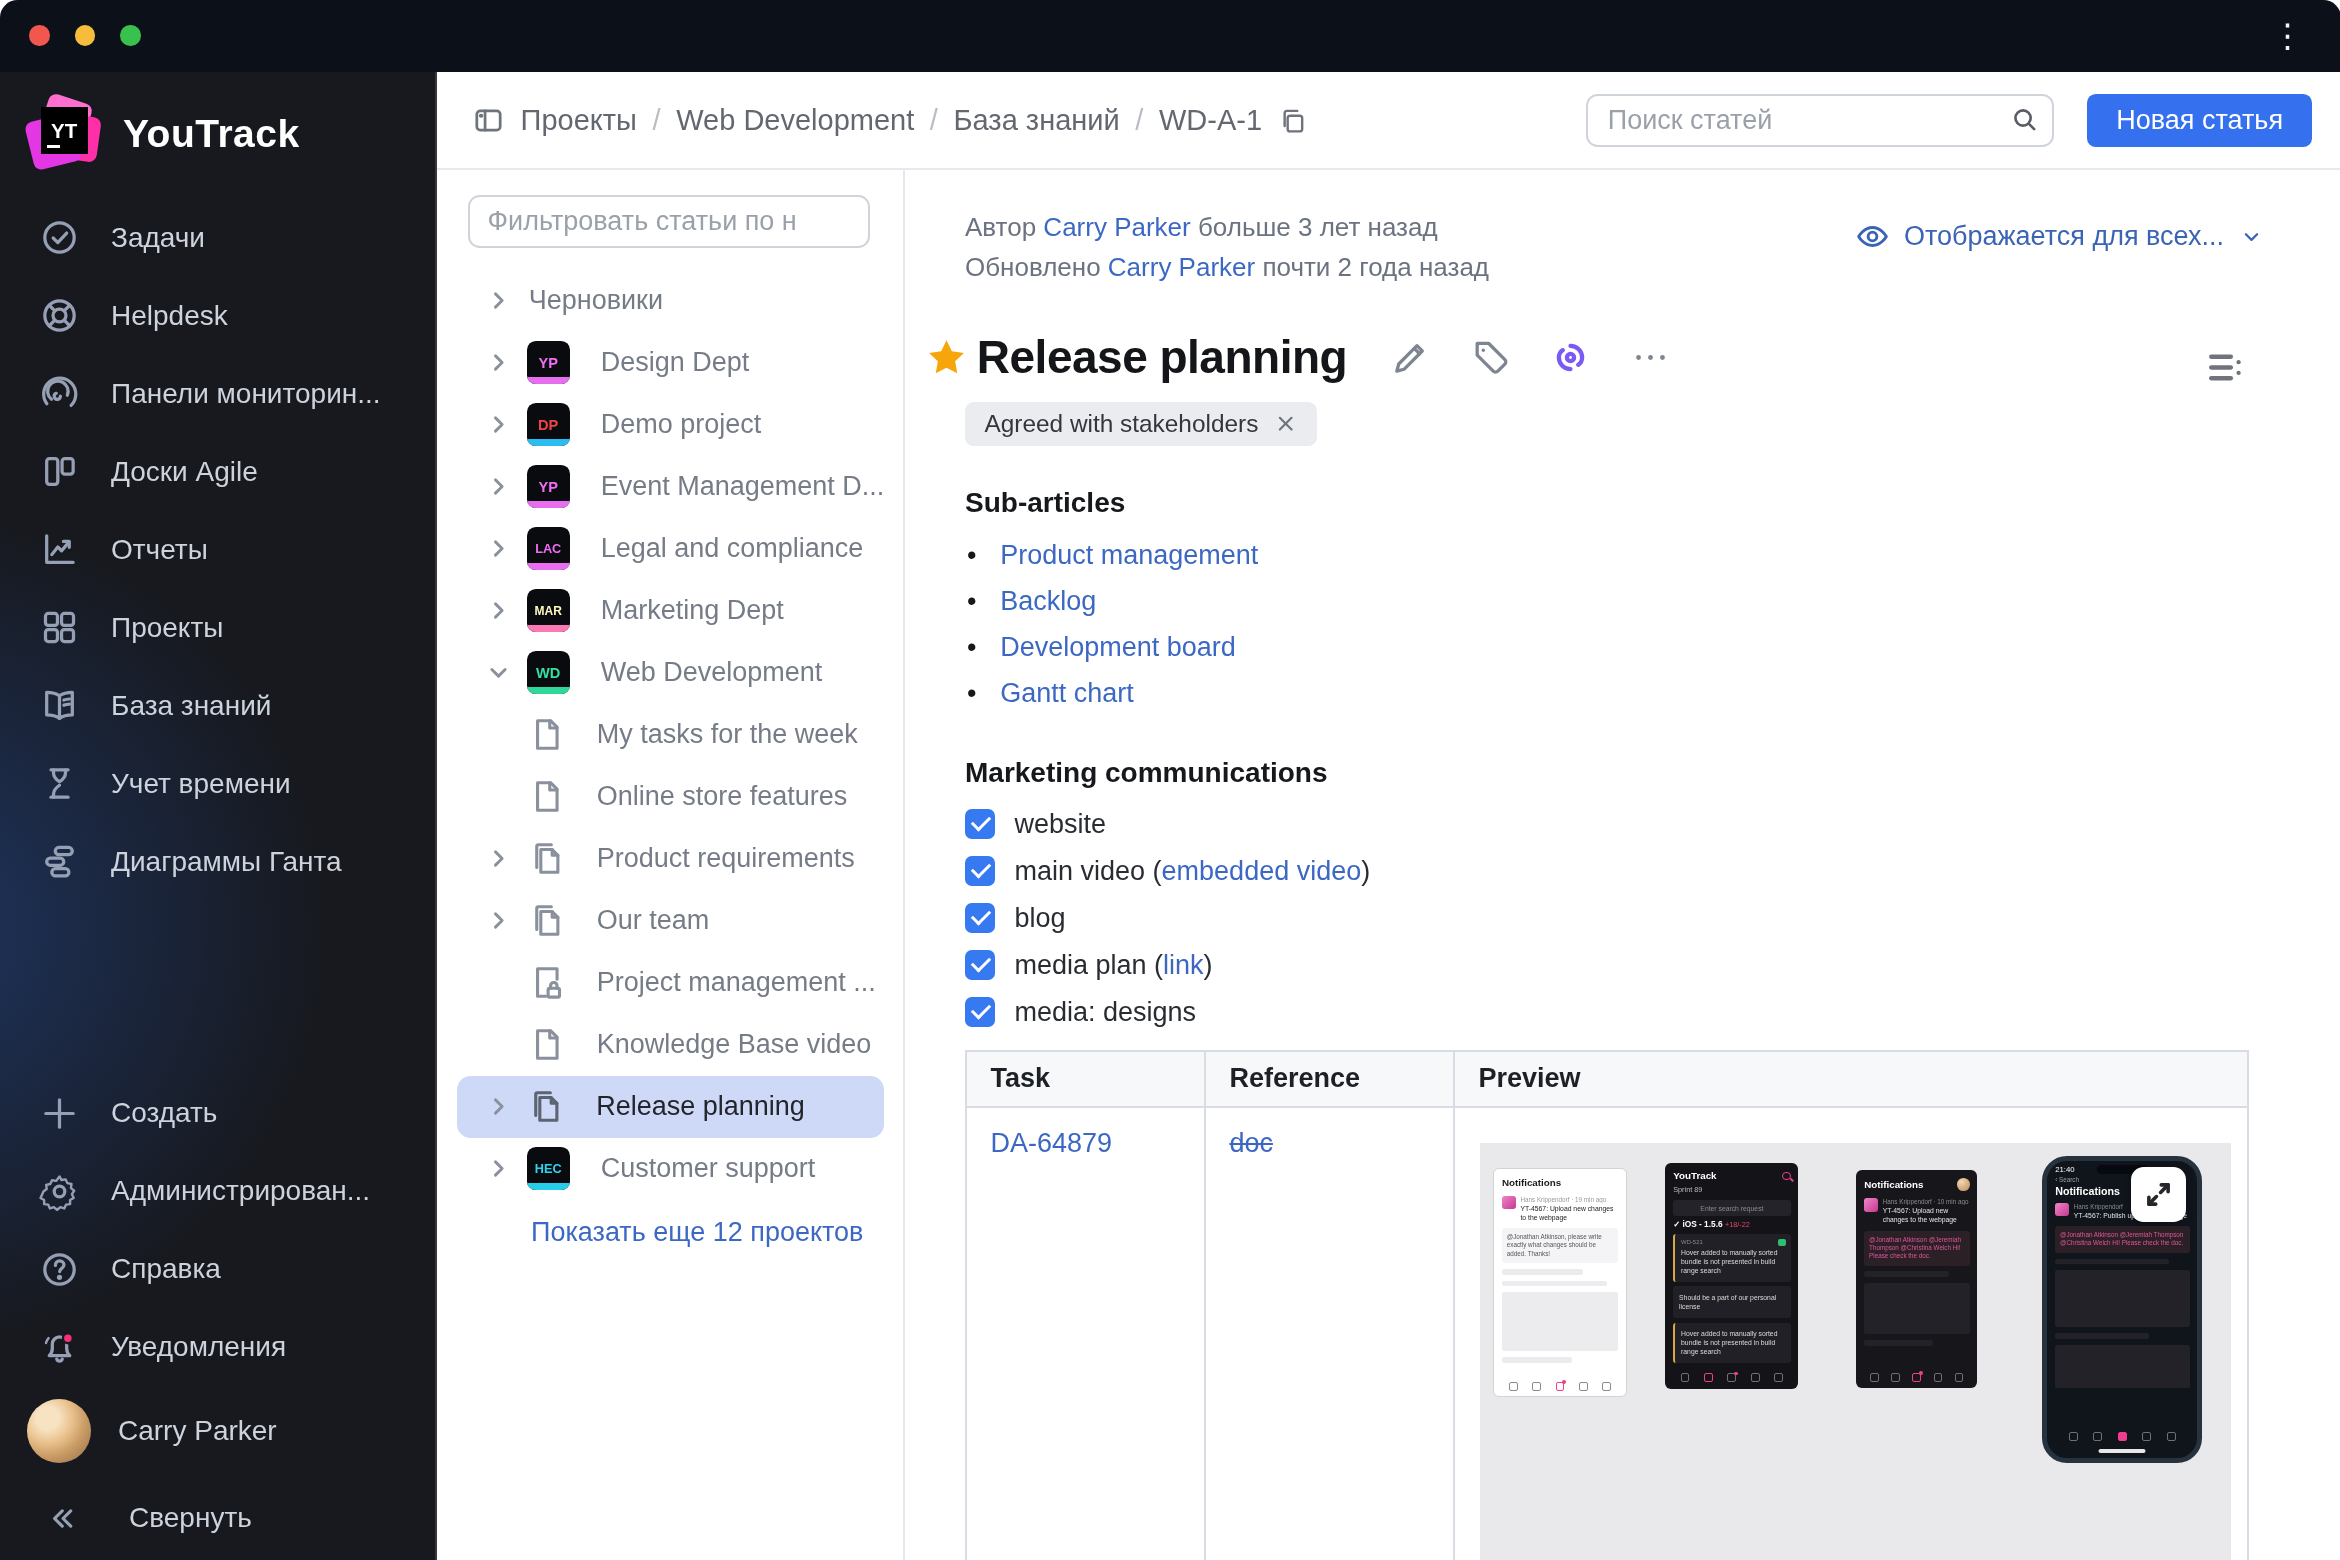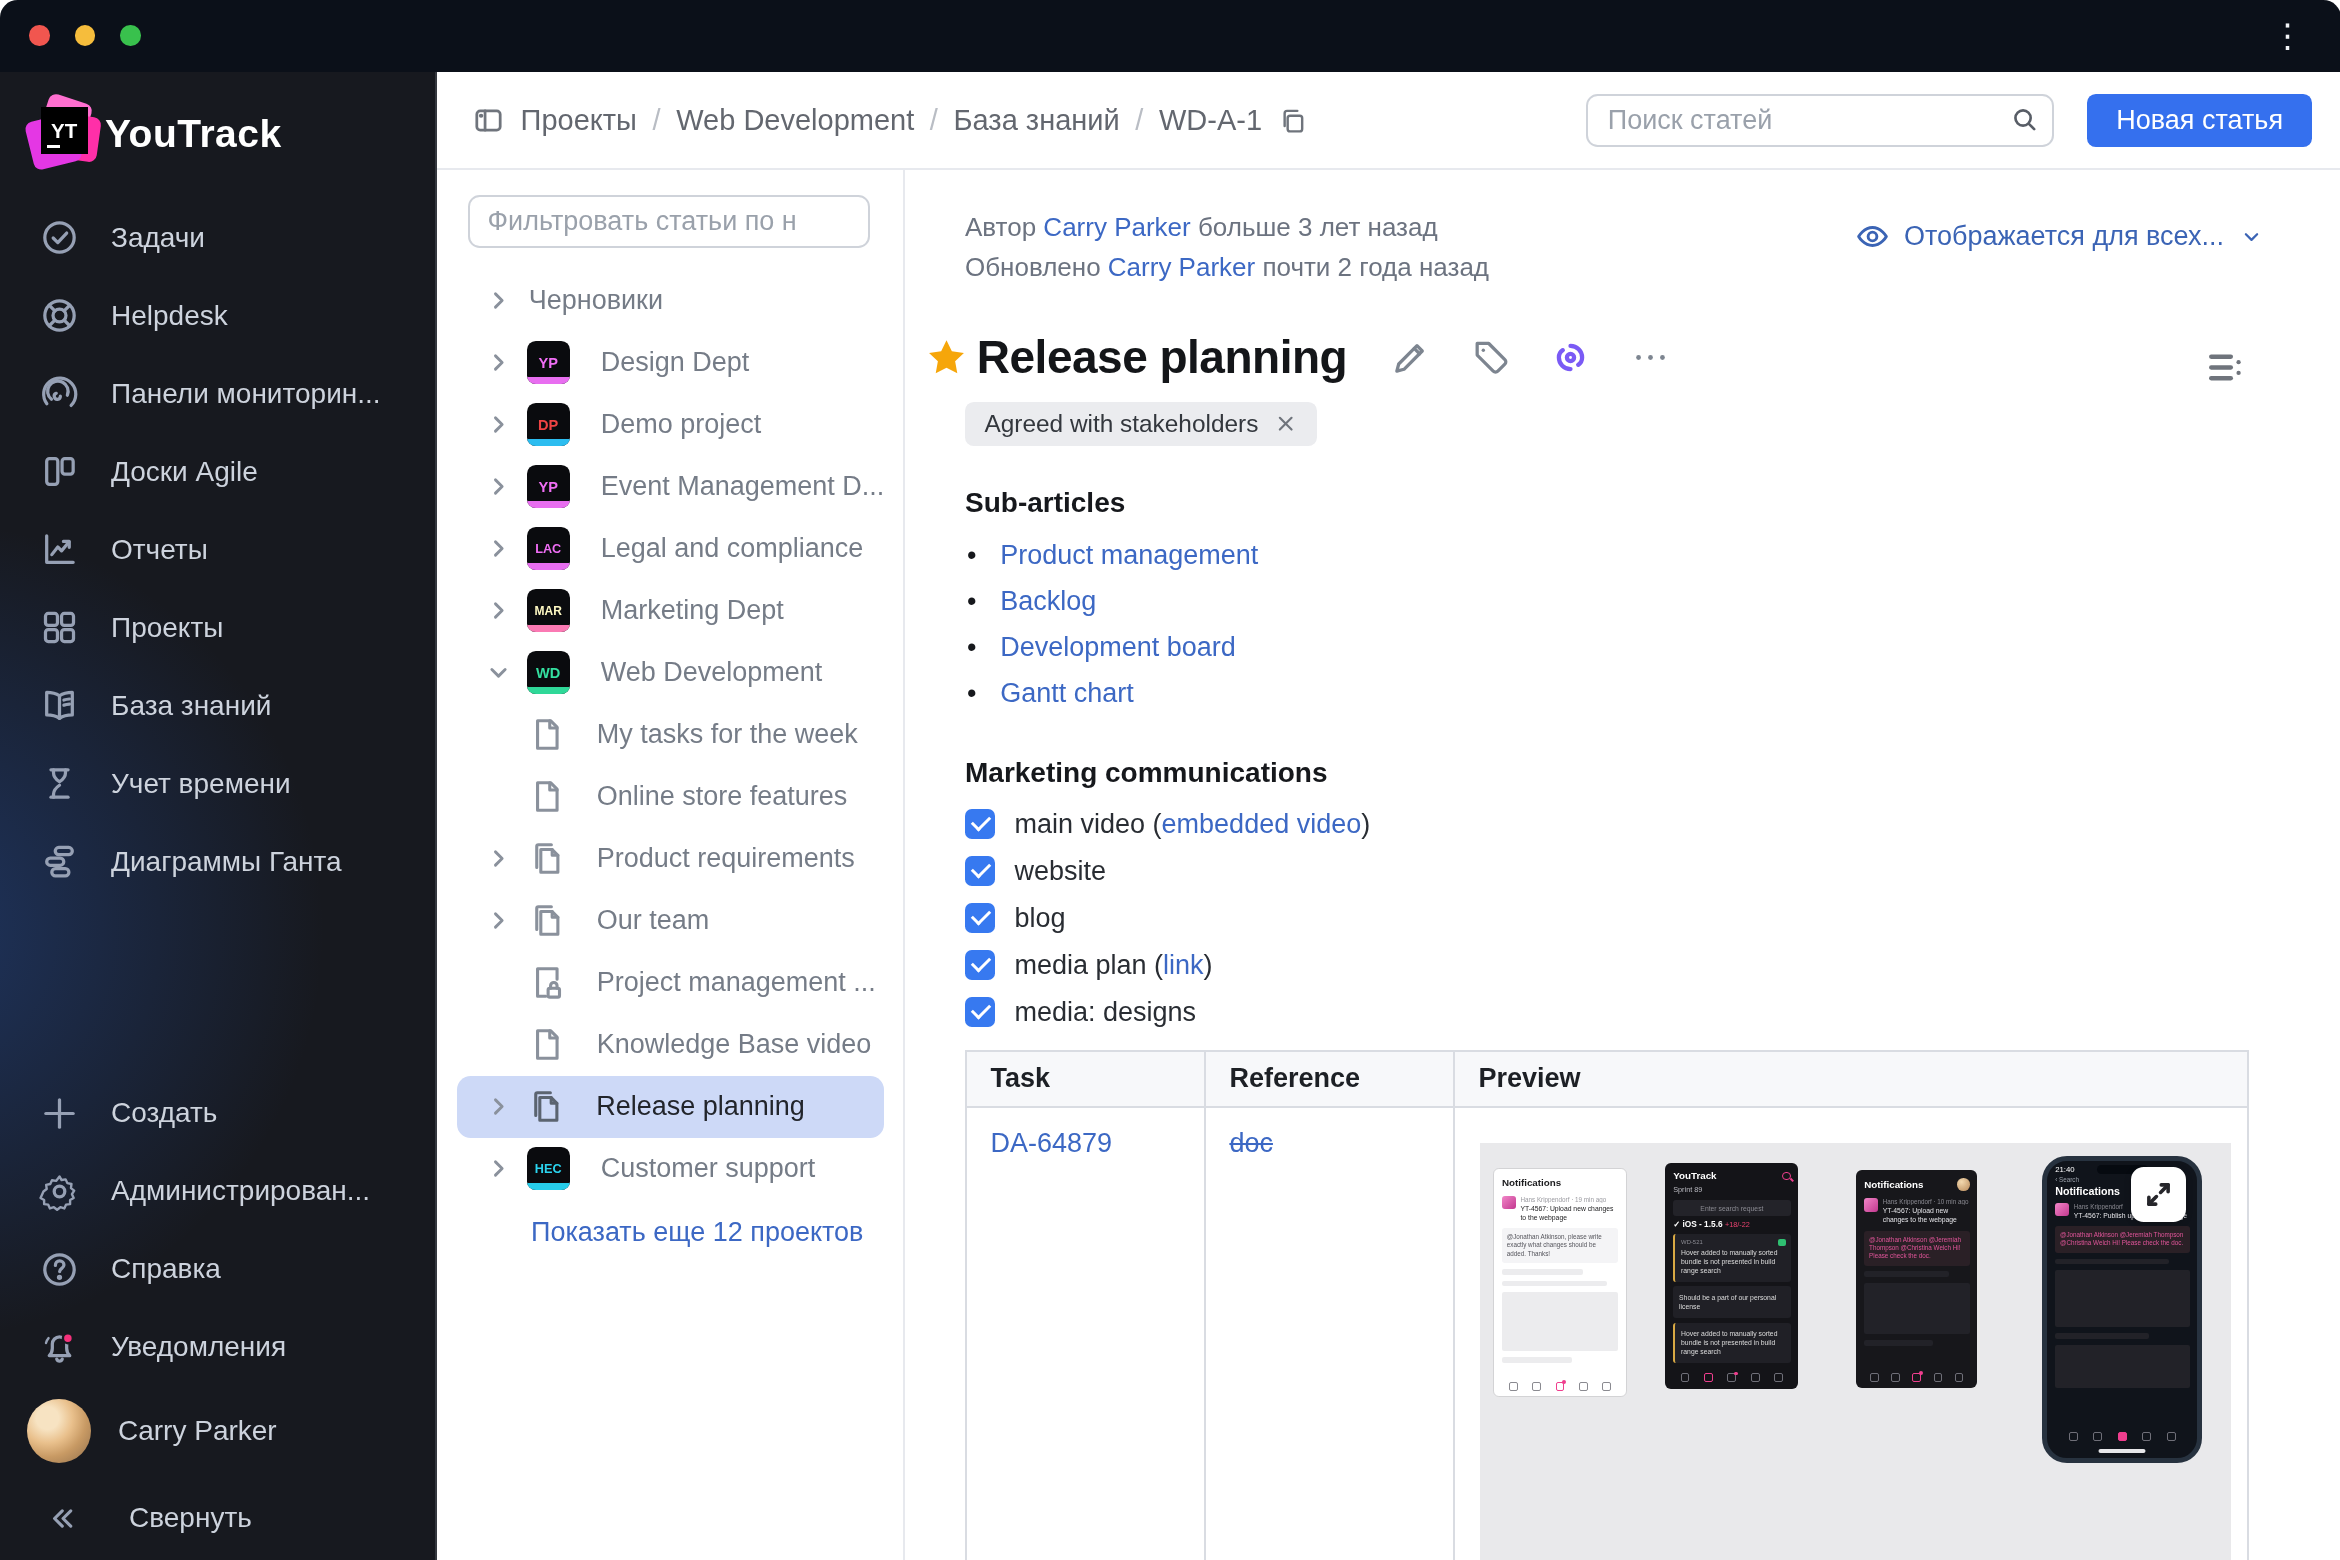--- a/index.html
+++ b/index.html
@@ -12,21 +12,21 @@
   .light { width:20.5px; height:20.5px; border-radius:50%; }
   .light.r { background:#f1564f; } .light.y { background:#f6bd3c; } .light.g { background:#39c14d; }
   .win-menu { position:absolute; right:37px; top:15.6px; color:#f2f4f7; font-size:33px; line-height:39px; letter-spacing:0; }
 
   .main { display:flex; height:1488px; }
 
   
   .sidebar { width:437px; flex:0 0 437px; background:
       radial-gradient(624px 624px at -88px 858px, rgba(38,80,160,.5), rgba(38,80,160,0) 66%), #17191f;
     border-right:2px solid #35383f; display:flex; flex-direction:column; color:#cdd3dd; }
-  .logo-row { height:123px; display:flex; align-items:center; padding-left:27px; gap:2px; }
+  .logo-row { height:123px; display:flex; align-items:center; padding-left:27px; gap:20px; }
   .logo-mark { position:relative; width:76px; height:76px; flex:0 0 76px; }
   .logo-mark .petal { position:absolute; border-radius:7.8px; }
   .logo-mark .p1 { width:45px; height:45px; left:15.6px; top:2px; background:#ff6fd0; transform:rotate(18deg); }
   .logo-mark .p2 { width:45px; height:45px; left:27px; top:19.5px; background:#ff2fa8; transform:rotate(8deg); }
   .logo-mark .p3 { width:49px; height:49px; left:2px; top:21.5px; background:#e437e4; transform:rotate(-14deg); }
   .logo-mark .yt { position:absolute; left:13.7px; top:11.7px; width:47px; height:47px; background:#000; color:#fff;
       font-weight:700; font-size:20.5px; display:flex; align-items:center; justify-content:center; }
   .logo-mark .yt i { position:absolute; left:6.8px; bottom:5.9px; width:12.7px; height:2.9px; background:#fff; }
   .logo-text { color:#fff; font-size:39px; font-weight:700; letter-spacing:0.5px; }
   .side-nav { padding-top:3.9px; }
@@ -619,25 +619,25 @@
             <li>
                 <span class="dot">•</span>
                 <a>Gantt chart</a>
               </li>
           </ul>
 
           <div class="sec-h">Marketing communications</div>
           <div class="checks">
             <div class="chk-row">
               <span class="cb"></span>
-              <span><span>main video (</span><a>embedded video</a><span>)</span></span>
+              <span><span>website</span></span>
             </div>
             <div class="chk-row">
               <span class="cb"></span>
-              <span><span>website</span></span>
+              <span><span>main video (</span><a>embedded video</a><span>)</span></span>
             </div>
             <div class="chk-row">
               <span class="cb"></span>
               <span><span>blog</span></span>
             </div>
             <div class="chk-row">
               <span class="cb"></span>
               <span><span>media plan (</span><a>link</a><span>)</span></span>
             </div>
             <div class="chk-row">

